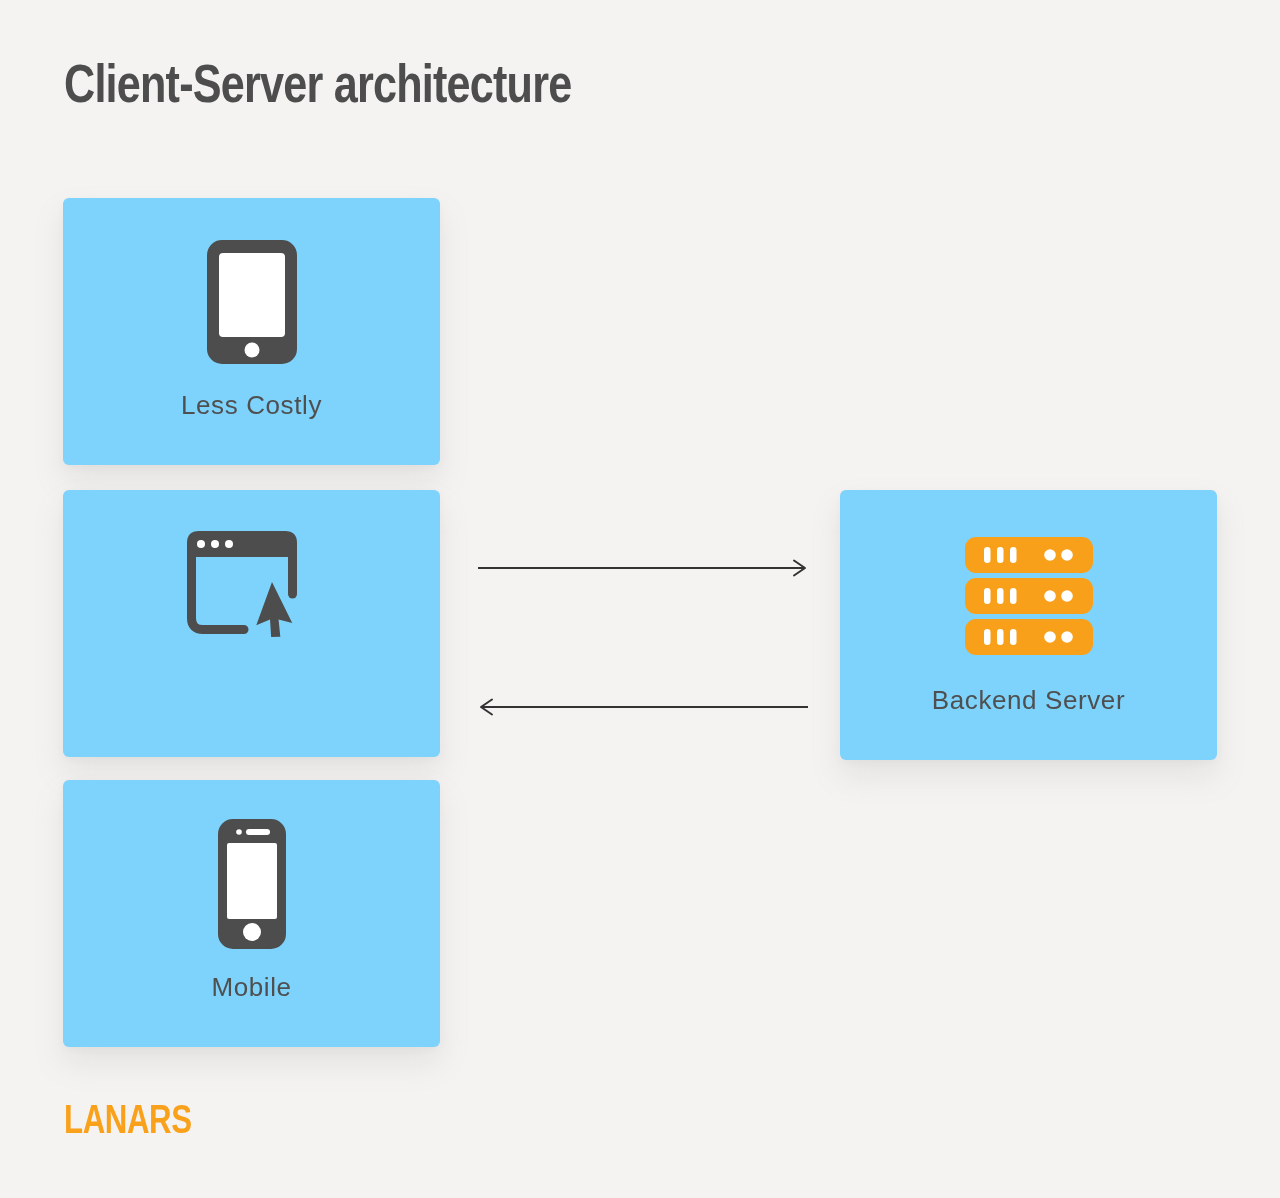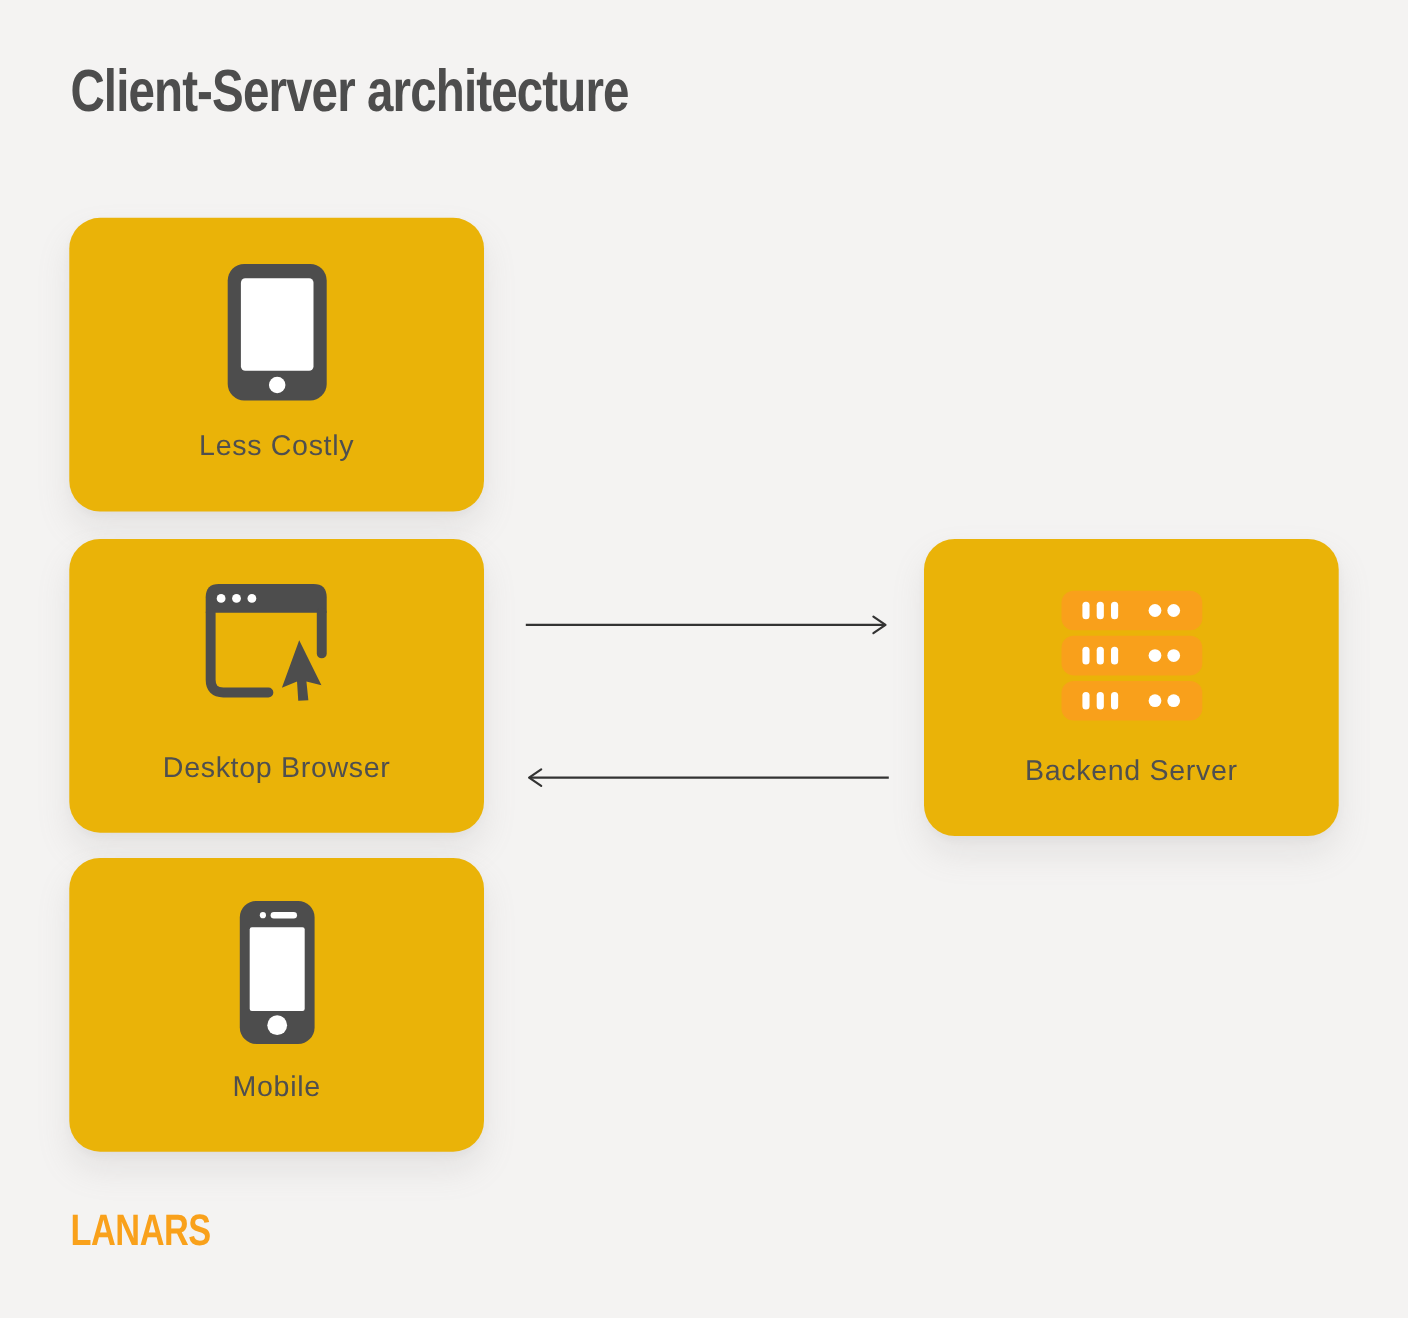--- a/index.html
+++ b/index.html
@@ -23,22 +23,22 @@
     color: #4d4d4d;
     letter-spacing: -1px;
     transform: scaleX(0.80);
     transform-origin: left top;
     white-space: nowrap;
   }
   .card {
     position: absolute;
     width: 377px;
     height: 267px;
-    background: #eab308;
-    border-radius: 28px;
+    background: #7dd3fc;
+    border-radius: 6px;
     box-shadow: 0 16px 30px rgba(150,145,140,0.16), 0 3px 8px rgba(0,0,0,0.03);
   }
   .card .icon-wrap {
     position: absolute;
     top: 38px;
     left: 0;
     width: 100%;
     height: 132px;
     display: flex;
     align-items: center;
@@ -127,21 +127,20 @@
 
         <path d="M5.5 27 V88 Q5.5 99.5 17 99.5 H58" fill="none" stroke="#4d4d4d" stroke-width="9" stroke-linecap="round"></path>
 
         <path d="M106.5 27 V64" fill="none" stroke="#4d4d4d" stroke-width="9" stroke-linecap="round"></path>
 
         <g transform="translate(86 52) rotate(20)">
           <path d="M0 0 L0 46 L11 36 L18 52 L26.5 48.5 L19 33 L33 31.5 Z" fill="#4d4d4d"></path>
         </g>
       </svg>
     </div>
-    <div class="card-label">Desktop Browser</div>
   </div>
 
   <div class="card card-mobile">
     <div class="icon-wrap">
       <svg width="68" height="130" viewBox="0 0 68 130" aria-hidden="true">
         <rect x="0" y="0" width="68" height="130" rx="15" fill="#4d4d4d"></rect>
         <circle cx="21" cy="13" r="2.8" fill="#ffffff"></circle>
         <rect x="28" y="10" width="24" height="6" rx="3" fill="#ffffff"></rect>
         <rect x="9" y="24" width="50" height="76" rx="2" fill="#ffffff"></rect>
         <circle cx="34" cy="113" r="9" fill="#ffffff"></circle>

